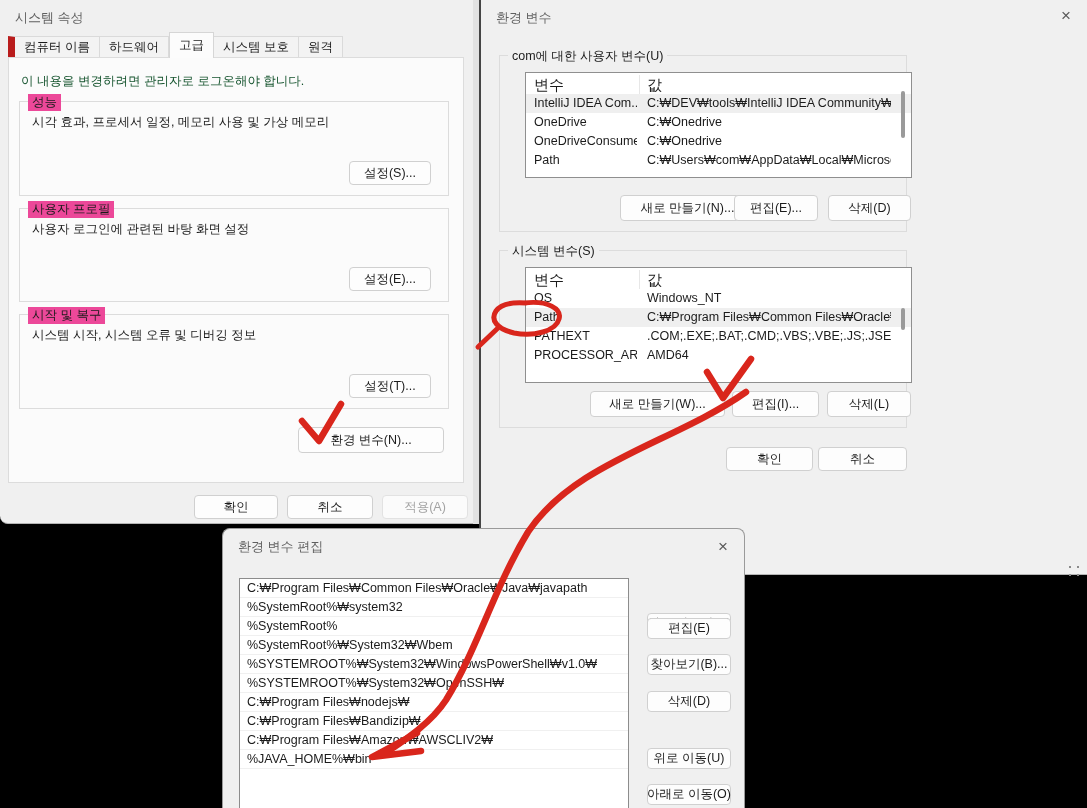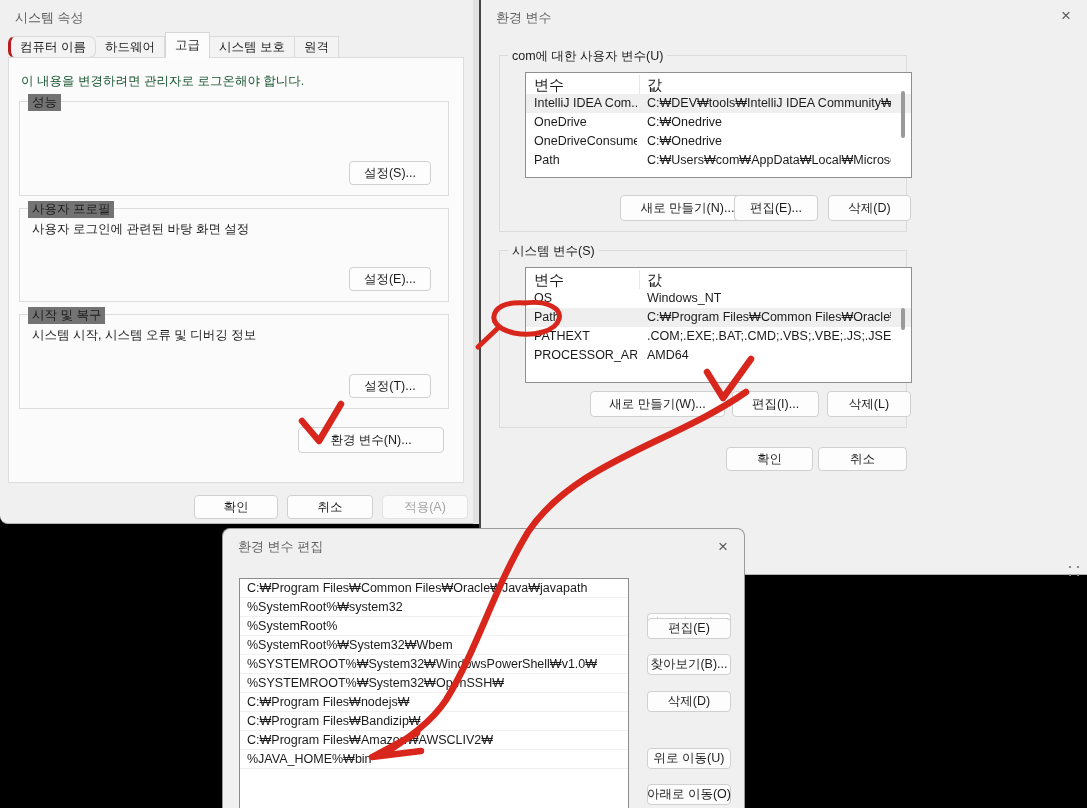--- a/index.html
+++ b/index.html
@@ -13,28 +13,28 @@
               align-items:center; justify-content:center; font-size:17px; color:#5a5a5a; cursor:default; }
 
   .btn { position:absolute; background:#fdfdfd; border:1px solid #d0d0d0; border-radius:4px;
          font-size:12.5px; color:#1b1b1b; display:flex; align-items:center; justify-content:center;
          white-space:nowrap; }
   .btn.disabled { background:#fbfbfb; border-color:#e2e2e2; color:#a3a3a3; }
 
   .groupbox { position:absolute; border:1px solid #dcdcdc; }
   .grouplegend { position:absolute; top:-8px; left:8px; padding:0 4px; font-size:12.5px; color:#1b1b1b;
                  background:#f0f0f0; white-space:nowrap; }
-  .tabpage .grouplegend { background:#737373; }
+  .tabpage .grouplegend { background:#ec4899; }
   .groupdesc { position:absolute; left:12px; top:12px; font-size:12.5px; color:#1b1b1b; white-space:nowrap; }
 
   
   .tabstrip { position:absolute; left:8px; top:36px; display:flex; align-items:flex-end; height:22px; }
   .tab { height:22px; padding:0 9px; display:flex; align-items:center; font-size:12.5px; color:#1b1b1b;
          background:#f3f3f3; border:1px solid #dadada; border-left:none; }
-  .tab:first-child { border-left:3px solid #b91c1c;border-radius:7px; }
+  .tab:first-child { border-left:7px solid #b91c1c; }
   .tab.selected { background:#fcfcfc; height:26px; border:1px solid #d6d6d6; border-bottom:none;
                   position:relative; z-index:3; }
   .tabpage { position:absolute; left:8px; top:57px; width:456px; height:426px; background:#fbfbfb;
              border:1px solid #dcdcdc; z-index:1; }
 
   
   .vartable { position:absolute; background:#fff; border:1px solid #8f8f8f; overflow:hidden; }
   .thead { position:relative; height:21px; }
   .thead .colname { position:absolute; top:3px; font-size:15px; color:#1b1b1b; }
   .coldiv { position:absolute; left:113px; top:2px; bottom:0; width:1px; background:#e7e7e7; }
@@ -71,20 +71,21 @@
       <div class="tab selected">고급</div>
       <div class="tab">시스템 보호</div>
       <div class="tab">원격</div>
     </div>
 
     <div class="tabpage">
       <div style="position:absolute; left:12px; top:15px; font-size:12.5px; color:#14532d;">이 내용을 변경하려면 관리자로 로그온해야 합니다.</div>
 
       <div class="groupbox" style="left:10px; top:43px; width:430px; height:95px;">
         <div class="grouplegend">성능</div>
+        <div class="groupdesc">시각 효과, 프로세서 일정, 메모리 사용 및 가상 메모리</div>
         <div class="btn" style="right:17px; bottom:10px; width:82px; height:24px;">설정(S)...</div>
       </div>
 
       <div class="groupbox" style="left:10px; top:150px; width:430px; height:94px;">
         <div class="grouplegend">사용자 프로필</div>
         <div class="groupdesc">사용자 로그인에 관련된 바탕 화면 설정</div>
         <div class="btn" style="right:17px; bottom:10px; width:82px; height:24px;">설정(E)...</div>
       </div>
 
       <div class="groupbox" style="left:10px; top:256px; width:430px; height:95px;">

